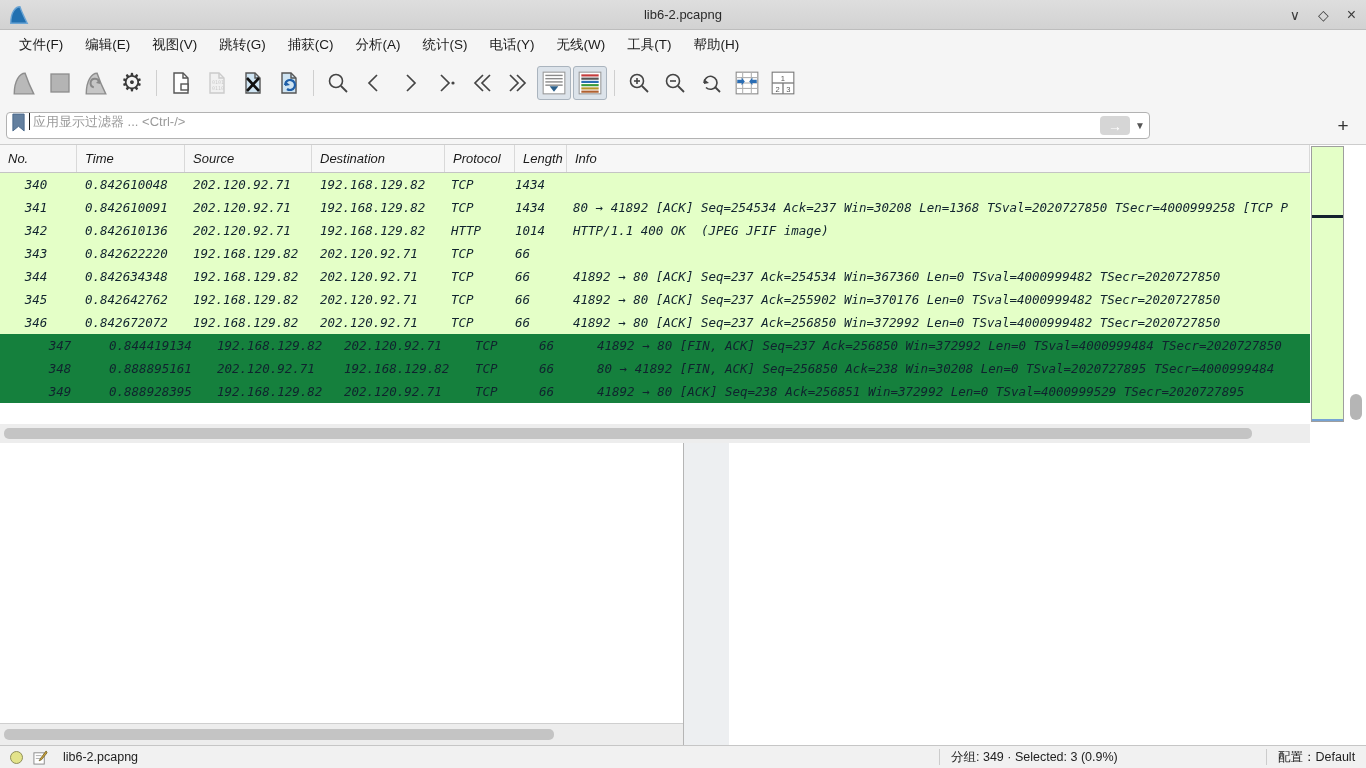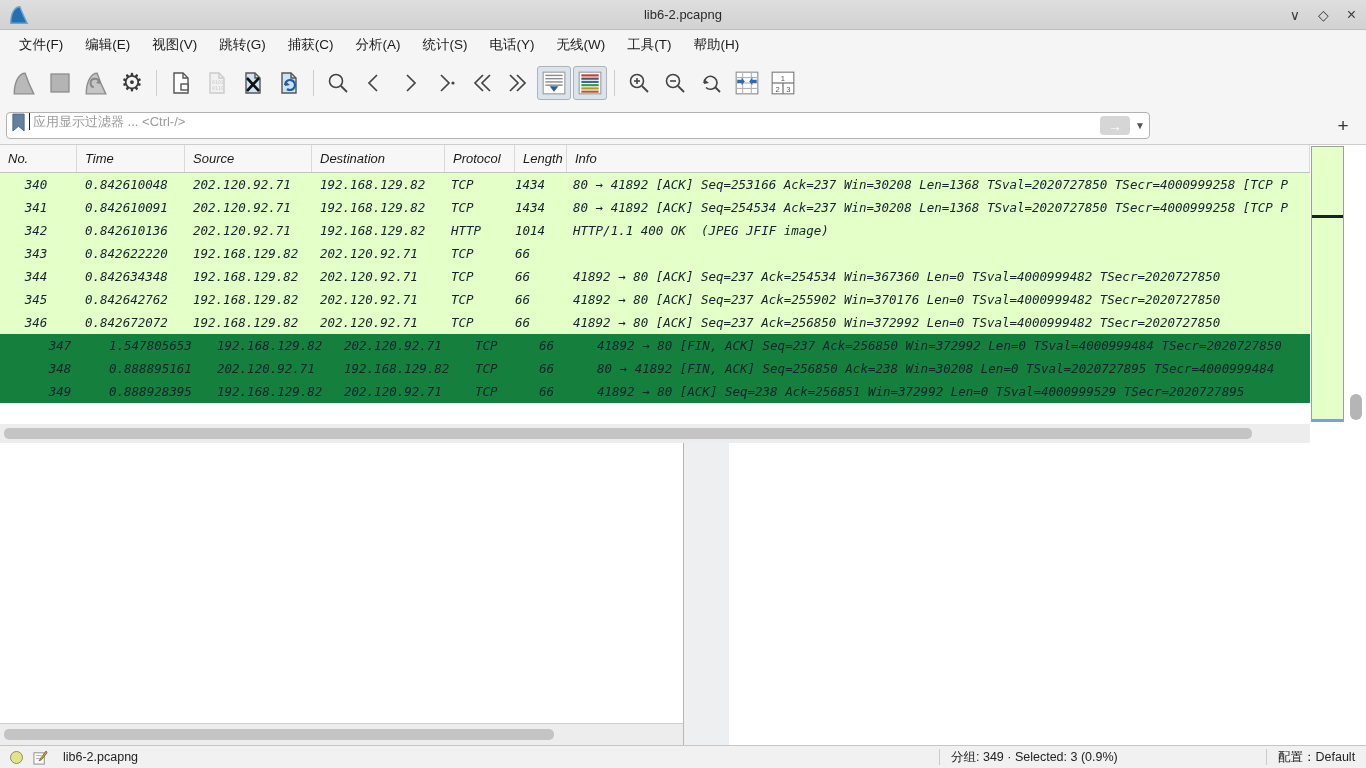--- a/index.html
+++ b/index.html
@@ -319,21 +319,20 @@
 </div>
 
 <div class="abs rows">
     <div class="prow grid-cols">
     <div class="c-no">340</div>
     <div class="c-time">0.842610048</div>
     <div class="c-src">202.120.92.71</div>
     <div class="c-dst">192.168.129.82</div>
     <div class="c-proto">TCP</div>
     <div class="c-len">1434</div>
-    <div class="c-info">80 → 41892 [ACK] Seq=253166 Ack=237 Win=30208 Len=1368 TSval=2020727850 TSecr=4000999258 [TCP P</div>
   </div>
     <div class="prow grid-cols">
     <div class="c-no">341</div>
     <div class="c-time">0.842610091</div>
     <div class="c-src">202.120.92.71</div>
     <div class="c-dst">192.168.129.82</div>
     <div class="c-proto">TCP</div>
     <div class="c-len">1434</div>
     <div class="c-info">80 → 41892 [ACK] Seq=254534 Ack=237 Win=30208 Len=1368 TSval=2020727850 TSecr=4000999258 [TCP P</div>
   </div>
@@ -376,21 +375,21 @@
     <div class="c-no">346</div>
     <div class="c-time">0.842672072</div>
     <div class="c-src">192.168.129.82</div>
     <div class="c-dst">202.120.92.71</div>
     <div class="c-proto">TCP</div>
     <div class="c-len">66</div>
     <div class="c-info">41892 → 80 [ACK] Seq=237 Ack=256850 Win=372992 Len=0 TSval=4000999482 TSecr=2020727850</div>
   </div>
     <div class="prow grid-cols selected">
     <div class="c-no">347</div>
-    <div class="c-time">1.547805653</div>
+    <div class="c-time">0.844419134</div>
     <div class="c-src">192.168.129.82</div>
     <div class="c-dst">202.120.92.71</div>
     <div class="c-proto">TCP</div>
     <div class="c-len">66</div>
     <div class="c-info">41892 → 80 [FIN, ACK] Seq=237 Ack=256850 Win=372992 Len=0 TSval=4000999484 TSecr=2020727850</div>
   </div>
     <div class="prow grid-cols selected">
     <div class="c-no">348</div>
     <div class="c-time">0.888895161</div>
     <div class="c-src">202.120.92.71</div>

